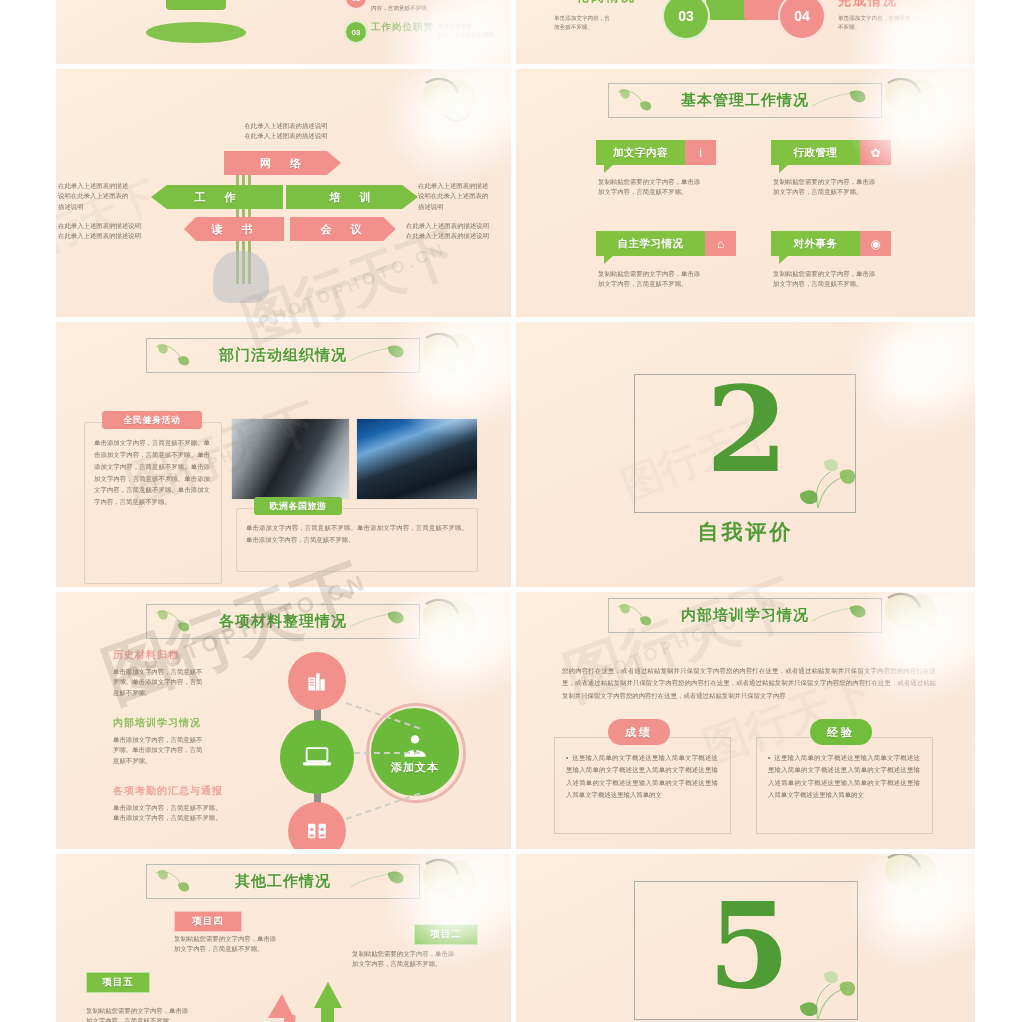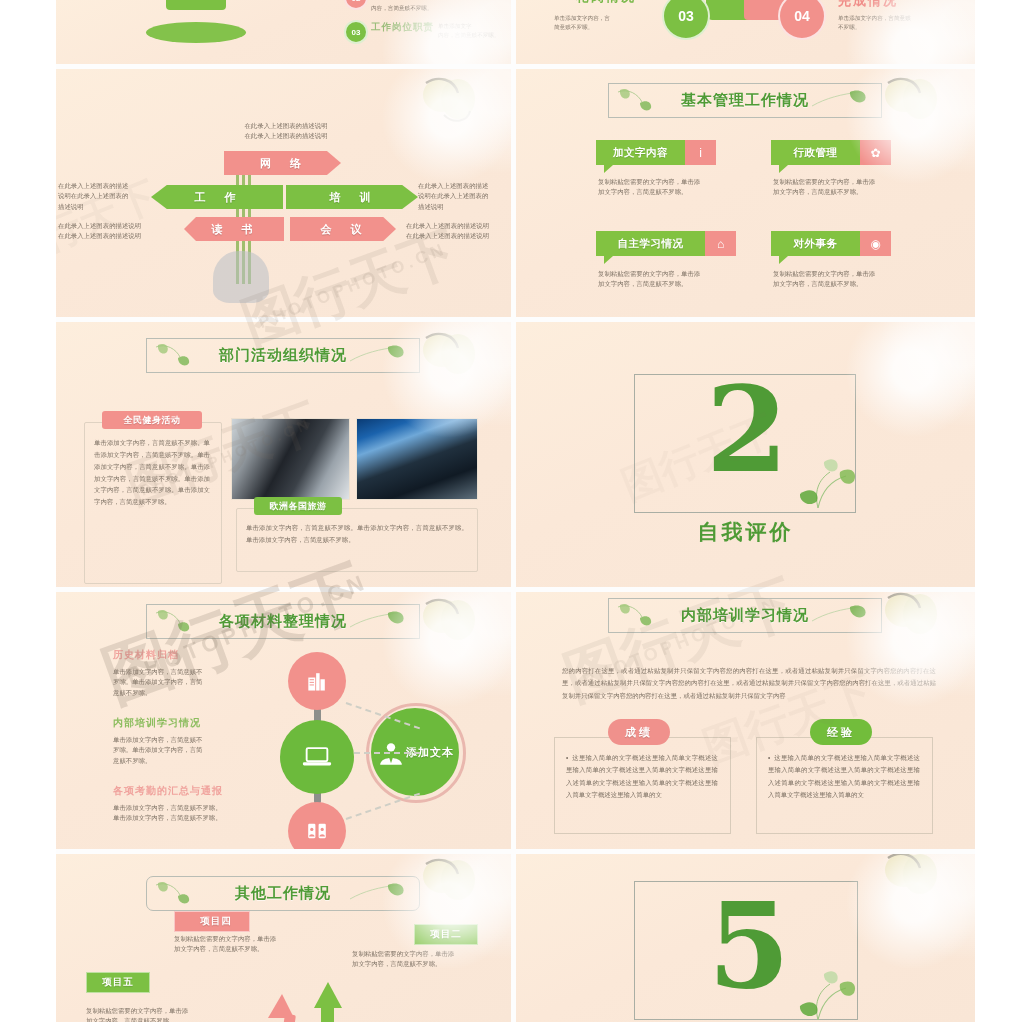--- a/index.html
+++ b/index.html
@@ -325,21 +325,21 @@
           <rect x="4" y="6" width="9" height="18" rx="1.4" fill="#fff"></rect>
           <rect x="17" y="6" width="9" height="18" rx="1.4" fill="#fff"></rect>
           <circle cx="8.5" cy="13" r="2" fill="#f2918c"></circle>
           <circle cx="21.5" cy="13" r="2" fill="#f2918c"></circle>
           <path d="M5 22 C5.6 18 11.4 18 12 22z" fill="#f2918c"></path>
           <path d="M18 22 C18.6 18 24.4 18 25 22z" fill="#f2918c"></path>
         </svg>
       </div>
 
       <div class="ring" style="left:310px;top:111px;width:94px;height:94px;"></div>
-      <div class="circ green" style="left:315px;top:116px;width:88px;height:88px;flex-direction:row;justify-content:center;">
+      <div class="circ green" style="left:315px;top:116px;width:88px;height:88px;flex-direction:column;justify-content:center;">
         <svg viewBox="0 0 36 30" width="30" height="26" style="margin-top:4px;">
           <circle cx="18" cy="7" r="5" fill="#fff"></circle>
           <path d="M5 28 C5 17 31 17 31 28z" fill="#fff"></path>
           <path d="M15 17 L18 26 L21 17 Z" fill="#6cba3c"></path>
         </svg>
         <span style="font-size:11px;font-weight:bold;margin-top:1px;letter-spacing:1px;text-shadow:0 1px 1px rgba(0,0,0,.2);">添加文本</span>
       </div>
 
       <div class="dashed" style="left:290px;top:110px;width:78px;transform:rotate(19deg);transform-origin:left center;"></div>
       <div class="dashed" style="left:298px;top:160px;width:66px;"></div>
@@ -388,21 +388,21 @@
       </div>
 
       <div class="box6" style="left:240px;top:145px;width:175px;height:95px;"></div>
       <div class="tagpill green" style="left:294px;top:127px;width:62px;min-width:62px;">经验</div>
       <div class="body-txt" style="position:absolute;left:252px;top:160px;width:152px;text-align:justify;line-height:1.95;">
         <span style="color:#7b6f62;">•&nbsp;&nbsp;</span><span>这里输入简单的文字概述这里输入简单文字概述这里输入简单的文字概述这里入简单的文字概述这里输入述简单的文字概述这里输入简单的文字概述这里输入简单文字概述这里输入简单的文</span>
       </div>
     </div>
 
     <div class="slide c0 r4">
-      <div class="titlebar" style="left:90px;top:22px;width:272px;border-radius:7px;">
+      <div class="titlebar" style="left:90px;top:10px;width:272px;">
         <svg class="leafL" viewBox="0 0 74 29">
           <path d="M6 6 C16 2 26 8 30 16" stroke="#a8c98c" stroke-width="1" fill="none"></path>
           <path d="M8 4 C14 1 20 5 17 11 C13 15 7 11 8 4z" fill="#8cc063" opacity=".75"></path>
           <path d="M28 17 C34 13 40 16 39 22 C36 27 28 24 28 17z" fill="#6fb246" opacity=".85"></path>
         </svg>
         <span class="t">其他工作情况</span>
         <svg class="leafR" viewBox="0 0 74 29">
           <path d="M10 20 C24 12 40 8 58 6" stroke="#b7d3a2" stroke-width=".9" fill="none"></path>
           <path d="M48 6 C56 2 66 6 63 14 C58 20 47 14 48 6z" fill="#69ad42" opacity=".9"></path>
         </svg>
@@ -416,21 +416,21 @@
       <div class="abar ag" style="left:265px;top:150px;width:13px;height:56px;"></div>
       <svg style="position:absolute;left:253px;top:120px;width:38px;height:34px;" viewBox="0 0 38 34">
         <path d="M5 34 L19 8 L33 34 Z" fill="#7cc043"></path>
       </svg>
 
       <div class="abar ap" style="left:222px;top:160px;width:11px;height:50px;transform:rotate(8deg);transform-origin:bottom center;"></div>
       <svg style="position:absolute;left:208px;top:132px;width:34px;height:32px;" viewBox="0 0 34 32">
         <path d="M4 32 L18 8 L30 32 Z" fill="#f2918c"></path>
       </svg>
 
-      <div class="alabel" style="left:118px;top:57px;width:66px;background:#f2918c;padding-left:8px;">项目四</div>
+      <div class="alabel" style="left:118px;top:57px;width:66px;background:#f2918c;">项目四</div>
       <div class="body-txt" style="position:absolute;left:118px;top:80px;width:138px;white-space:pre-line;">复制粘贴您需要的文字内容，单击添
 加文字内容，言简意赅不罗嗦。</div>
 
       <div class="alabel" style="left:358px;top:70px;width:62px;background:#7cc043;">项目二</div>
       <div class="body-txt" style="position:absolute;left:296px;top:95px;width:140px;white-space:pre-line;">复制粘贴您需要的文字内容，单击添
 加文字内容，言简意赅不罗嗦。</div>
 
       <div class="alabel" style="left:30px;top:118px;width:62px;background:#7cc043;">项目五</div>
       <div class="body-txt" style="position:absolute;left:30px;top:152px;width:130px;white-space:pre-line;">复制粘贴您需要的文字内容，单击添
 加文字内容，言简意赅不罗嗦。</div>

